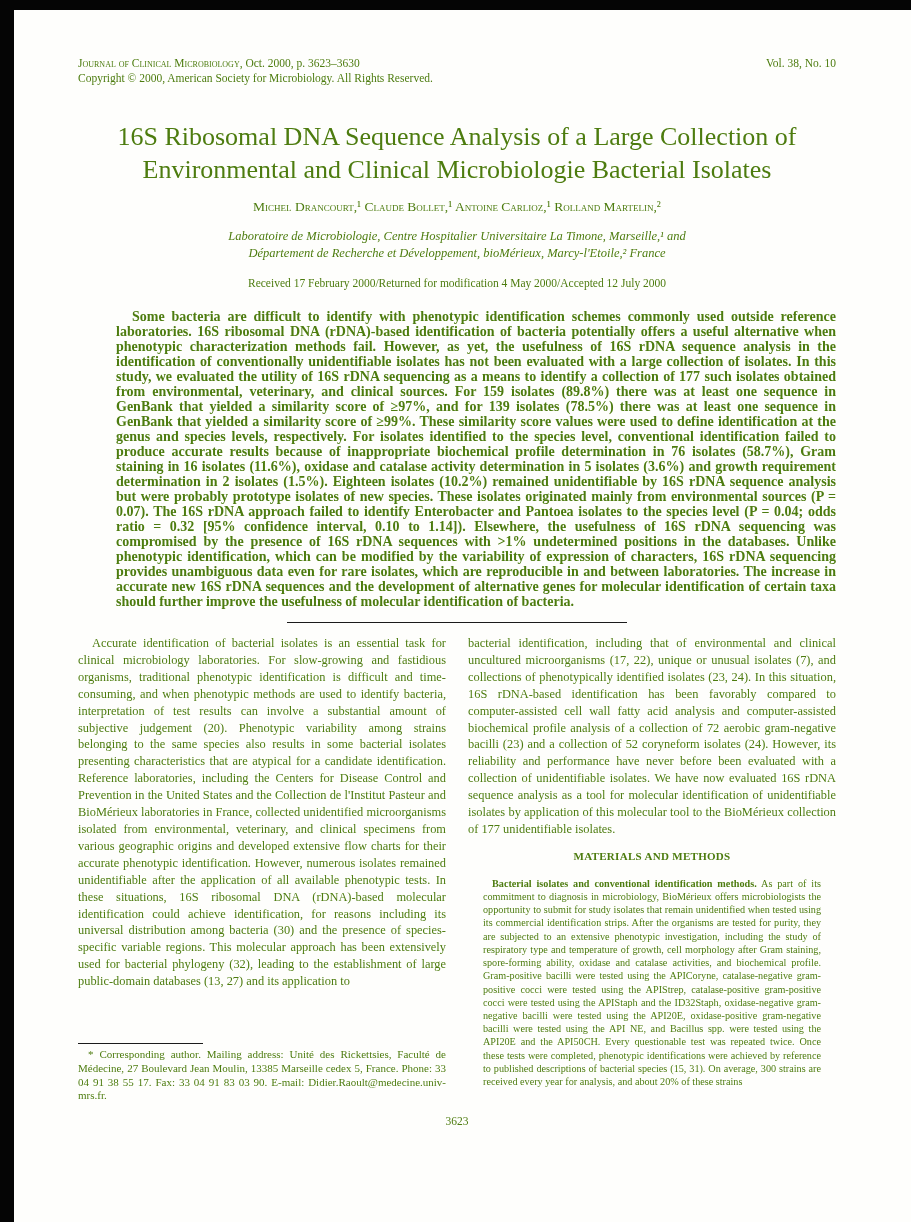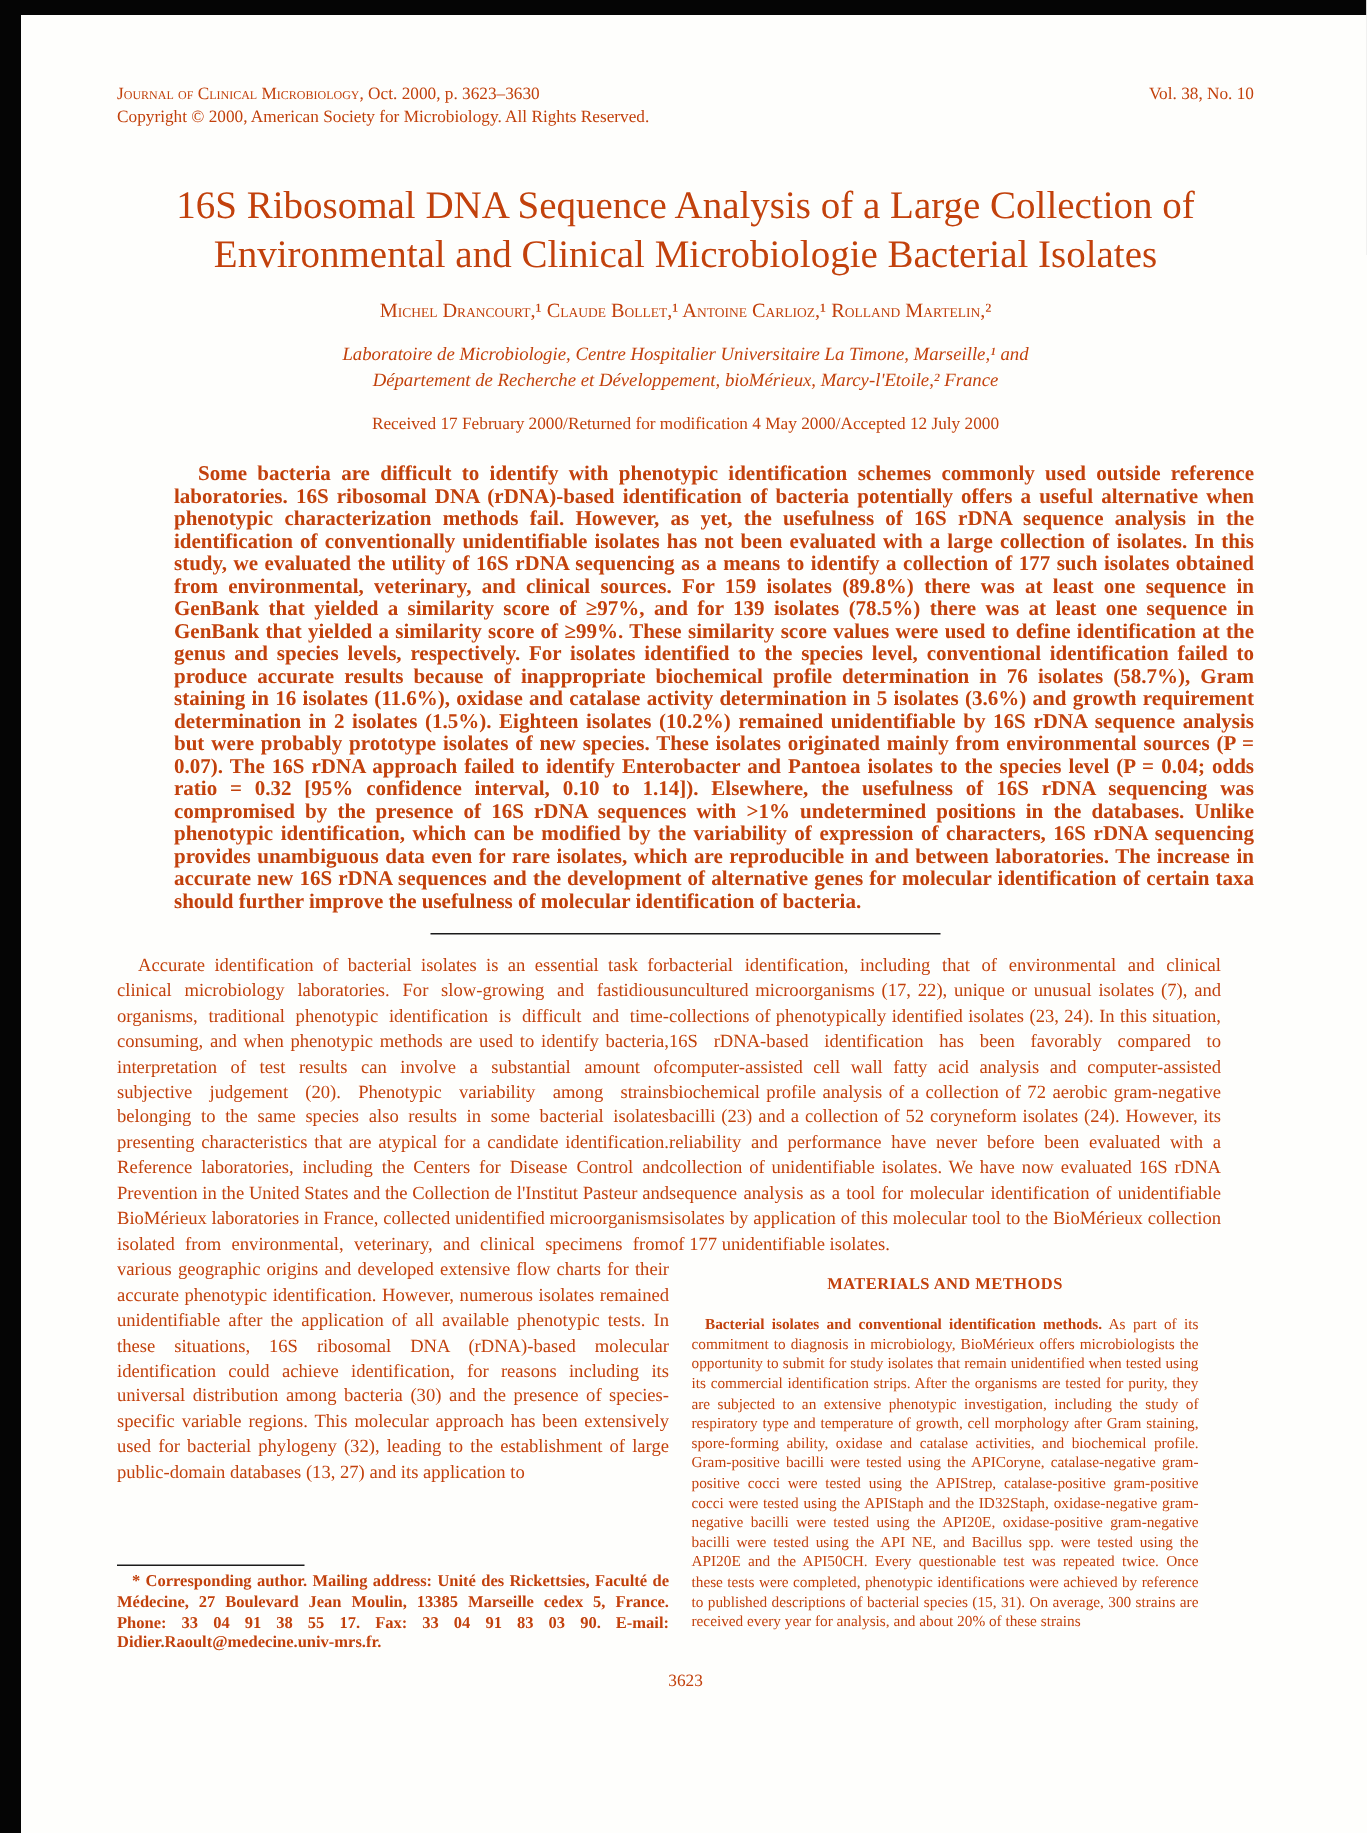--- a/index.html
+++ b/index.html
@@ -2,21 +2,21 @@
 <html lang="en"><head>
 <meta charset="utf-8">
 <style>
   html,body{margin:0;padding:0;background:#e8e8e8;}
   .scan-page{
     position:relative;
     width:911px;height:1222px;
     background:#fefefc;
     overflow:hidden;
     font-family:"Liberation Serif","DejaVu Serif",serif;
-    color:#c2410c;
+    color:#4d7c0f;
   }
   .bar-top{position:absolute;top:0;left:0;width:911px;height:10px;background:#050505;}
   .bar-left{position:absolute;top:0;left:0;width:14px;height:1222px;background:#050505;}
   .content{
     position:relative;
     margin:0 75px 0 78px;
     padding-top:56px;
     width:758px;
   }
   .masthead{display:flex;justify-content:space-between;align-items:flex-start;font-size:11.5px;line-height:15px;}
@@ -31,35 +31,35 @@
   .sc{font-variant:small-caps;}
   .affiliations{margin-top:12px;text-align:center;font-style:italic;font-size:12.5px;line-height:17px;}
   .received{margin-top:14px;text-align:center;font-size:11.5px;line-height:15px;}
   .abstract{
     margin:18px 0 0 38px;
     font-weight:bold;
     font-size:14px;line-height:15px;
     text-align:justify;text-indent:16px;
   }
   .divider{border:none;border-top:1.2px solid #1b1b1b;width:340px;margin:13px auto 12px auto;}
-  .columns{display:flex;align-items:stretch;}
+  .columns{display:flex;gap:22px;align-items:stretch;}
   .col{width:368px;}
   .col.left{display:flex;flex-direction:column;}
   .spacer{flex:1;}
   .body-par{
     margin:0;
     font-size:12.4px;line-height:16.9px;
     text-align:justify;
   }
   .body-par.indent{text-indent:14px;}
   .footnote-rule{width:34%;border-top:1px solid #1b1b1b;margin:10px 0 4px 0;}
   .footnote{
     margin:0;
     font-size:11px;line-height:13.8px;
-    text-align:justify;text-indent:10px;font-weight:bold;
+    text-align:justify;text-indent:10px;
   }
   .section-heading{
     margin:12px 0 7px 0;
     font-size:11px;font-weight:bold;
     text-align:center;letter-spacing:.3px;
   }
   .methods{
     margin:15px;
     font-size:10.2px;line-height:13.2px;
     text-align:justify;text-indent:9px;

